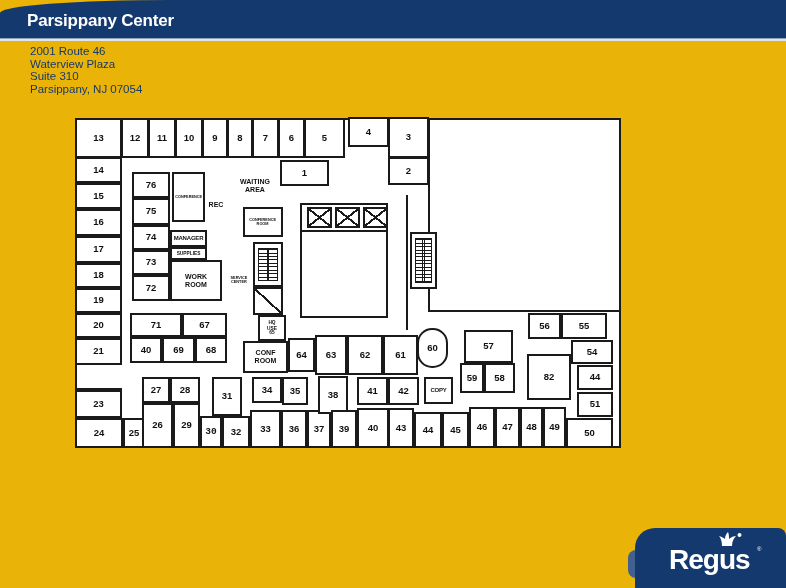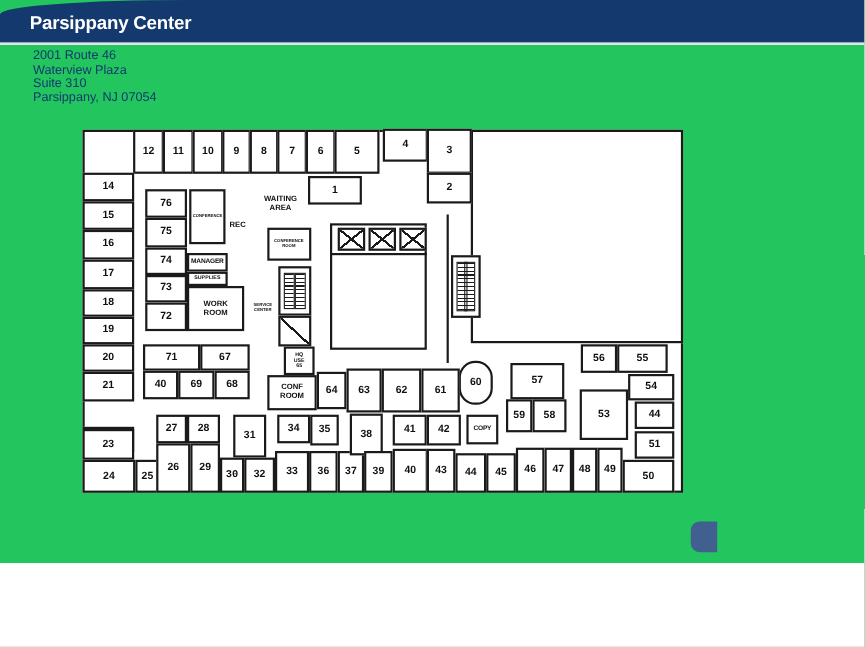--- a/index.html
+++ b/index.html
@@ -1,16 +1,16 @@
 <!DOCTYPE html>
 <html style="--navy: #14396e; --navylight: #41608f; --line: #1a1a1a;"><head>
 <meta charset="utf-8">
 <style>
   html,body{margin:0;padding:0;background:#fff;}
-  .screen{position:relative;width:786px;height:512px;background:#22c55e;overflow:hidden;
+  .screen{position:relative;width:786px;height:588px;background:#eab308;overflow:hidden;
           font-family:"Liberation Sans",sans-serif;}
   
   .topbar{position:absolute;left:0;top:0;width:100%;height:38px;background:var(--navy);
           border-top-left-radius:170px 13px;border-bottom:1px solid #8fa0ba;box-shadow:0 2px 0 #e4e4e4;}
   .title{position:absolute;left:27px;top:11px;font-size:17px;font-weight:700;color:#fff;letter-spacing:-0.2px;}
   .address{position:absolute;left:30px;top:45px;color:var(--navy);font-size:11.5px;line-height:12.5px;}
   
   .plan{position:absolute;left:0;top:0;width:786px;height:588px;}
   .fp{position:absolute;box-sizing:border-box;}
   .box{border:2px solid var(--line);background:#fff;}
@@ -108,20 +108,23 @@
         <div class="lbl t7">REC</div>
       </div>
       <div class="fp labelonly" style="left: 230px; top: 175px; width: 50px; height: 22px;">
         <div class="lbl t7">WAITING
 AREA</div>
       </div>
       <div class="fp labelonly" style="left: 222px; top: 271px; width: 34px; height: 18px;">
         <div class="lbl t4">SERVICE
 CENTER</div>
       </div>
+      <div class="fp box" style="left: 75px; top: 118px; width: 47px; height: 40px;">
+        <div class="lbl t9">13</div>
+      </div>
       <div class="fp box" style="left: 121px; top: 118px; width: 28px; height: 40px;">
         <div class="lbl t9">12</div>
       </div>
       <div class="fp box" style="left: 148px; top: 118px; width: 28px; height: 40px;">
         <div class="lbl t9">11</div>
       </div>
       <div class="fp box" style="left: 175px; top: 118px; width: 28px; height: 40px;">
         <div class="lbl t9">10</div>
       </div>
       <div class="fp box" style="left: 202px; top: 118px; width: 26px; height: 40px;">
@@ -292,21 +295,21 @@
       <div class="fp box" style="left: 566px; top: 418px; width: 47px; height: 30px;">
         <div class="lbl t9">50</div>
       </div>
       <div class="fp box" style="left: 577px; top: 392px; width: 36px; height: 25px;">
         <div class="lbl t9">51</div>
       </div>
       <div class="fp box" style="left: 577px; top: 365px; width: 36px; height: 25px;">
         <div class="lbl t9">44</div>
       </div>
       <div class="fp box" style="left: 527px; top: 354px; width: 44px; height: 46px;">
-        <div class="lbl t9">53</div>
+        <div class="lbl t9">82</div>
       </div>
       <div class="fp box" style="left: 571px; top: 340px; width: 42px; height: 24px;">
         <div class="lbl t9">54</div>
       </div>
       <div class="fp box" style="left: 561px; top: 313px; width: 46px; height: 26px;">
         <div class="lbl t9">55</div>
       </div>
       <div class="fp box" style="left: 528px; top: 313px; width: 33px; height: 26px;">
         <div class="lbl t9">56</div>
       </div>
@@ -330,14 +333,22 @@
       </div>
       <div class="fp box" style="left: 315px; top: 335px; width: 32px; height: 40px;">
         <div class="lbl t9">63</div>
       </div>
       <div class="fp box" style="left: 288px; top: 338px; width: 27px; height: 34px;">
         <div class="lbl t9">64</div>
       </div>
     </div>
 
   <div class="logo-tab"></div>
+  <div class="logo-block">
+    <svg class="crown" width="24" height="14" viewBox="0 0 24 14">
+      <path d="M3 14 C3 8 1 5 0 4 C4 5 6 7 6 7 C6 3 8 1 9 0 C10 2 10 5 10 7 C12 5 15 4 17 4 C15 6 13 9 13 14 Z" fill="#ffffff"></path>
+      <circle cx="20.5" cy="3" r="2" fill="#ffffff"></circle>
+    </svg>
+    <div class="logo-text">Regus</div>
+    <div class="logo-reg">®</div>
+  </div>
 
 </div>
 
 </body></html>

